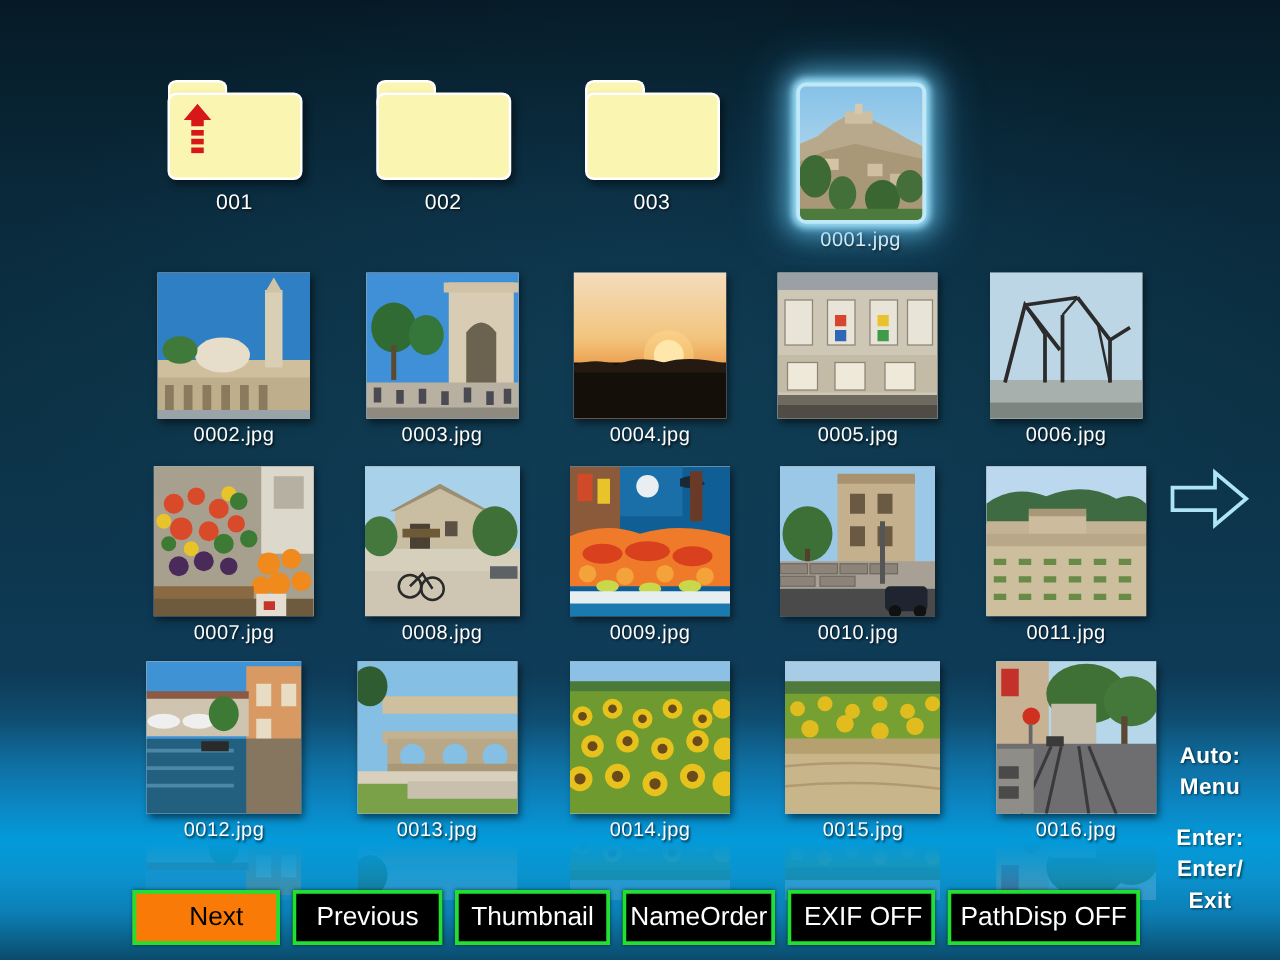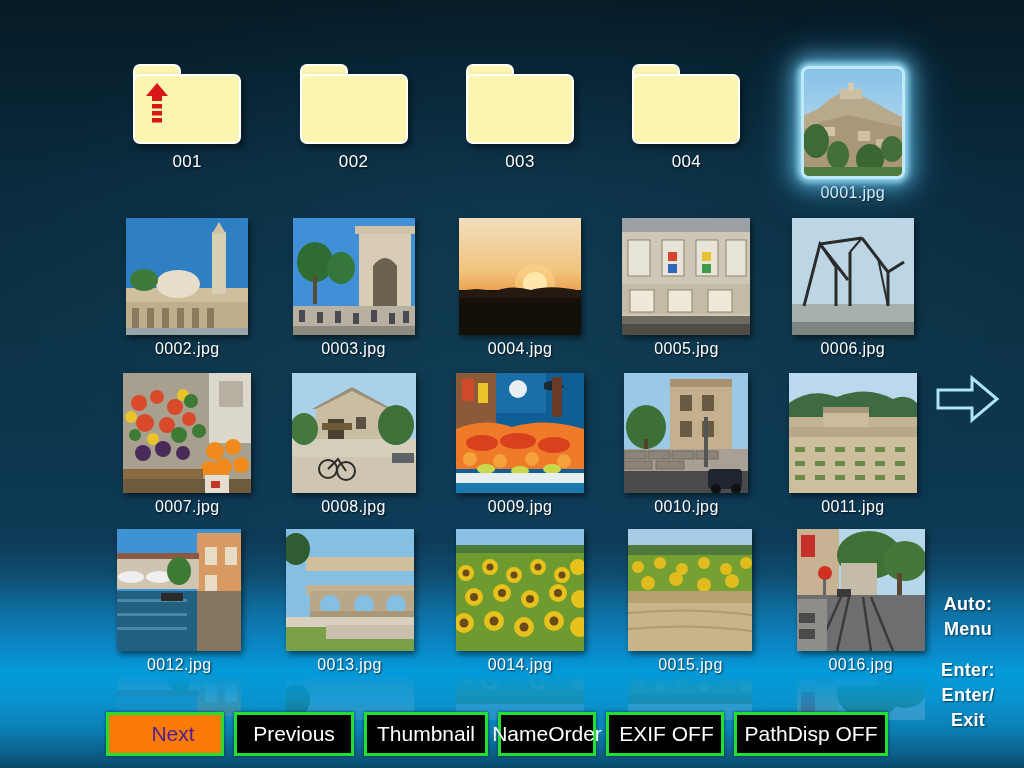--- a/index.html
+++ b/index.html
@@ -196,27 +196,27 @@
     font-size: 21px;
     display: flex;
     align-items: center;
     justify-content: center;
     padding: 0 12px;
     white-space: nowrap;
     box-shadow: 0 0 3px rgba(0,0,0,0.6);
   }
   .btn.active {
     background: #f97a06;
-    color: #4c1d95;
+    color: #000000;
     padding-left: 28px;
   }
   .btn.w1 { width: 118px; }
   .btn.w2 { width: 120px; }
   .btn.w3 { width: 124px; }
-  .btn.w4 { width: 98px; }
+  .btn.w4 { width: 122px; }
   .btn.w5 { width: 118px; padding-left: 15px; }
   .btn.w6 { width: 154px; }
 </style>
 </head>
 <body>
 
 <div id="screen">
 
   <div class="folder-row">
 
@@ -243,27 +243,20 @@
     </div>
 
     <div class="cell">
       <div class="folder">
         <div class="tab"></div>
         <div class="body"></div>
       </div>
       <div class="folder-label">003</div>
     </div>
 
-    <div class="cell">
-      <div class="folder">
-        <div class="tab"></div>
-        <div class="body"></div>
-      </div>
-      <div class="folder-label">004</div>
-    </div>
 
     <div class="cell selected" style="justify-content:flex-end;">
       <div class="thumb-frame" style="width:98px;height:110px;margin-top:14px;">
         <svg class="art" viewBox="0 0 98 110" preserveAspectRatio="none">
           <defs>
             <linearGradient id="skyA" x1="0" y1="0" x2="0" y2="1">
               <stop offset="0%" stop-color="#86c2e8"></stop>
                 <stop offset="100%" stop-color="#cfe4ef"></stop>
             </linearGradient>
           </defs>
@@ -279,21 +272,21 @@
           <ellipse cx="34" cy="86" rx="11" ry="14" fill="#436f38"></ellipse>
           <ellipse cx="66" cy="90" rx="14" ry="15" fill="#3a6632"></ellipse>
           <ellipse cx="88" cy="80" rx="11" ry="13" fill="#456f3a"></ellipse>
           <rect x="0" y="98" width="98" height="12" fill="#4d7a3d"></rect>
         </svg>
       </div>
       <div class="thumb-label">0001.jpg</div>
     </div>
   </div>
 
-  <div class="thumb-row" style="top:210px;height:148px;">
+  <div class="thumb-row" style="top:210px;height:148px;justify-content:center;">
 
     <div class="thumb-cell">
       <div class="thumb-frame" style="width:122px;height:117px;">
         <svg class="art" viewBox="0 0 122 117" preserveAspectRatio="none">
           <rect width="122" height="117" fill="#2f7fc4"></rect>
           <rect y="70" width="122" height="47" fill="#cfbf9c"></rect>
           <ellipse cx="52" cy="66" rx="22" ry="14" fill="#e6ddcb"></ellipse>
           <rect x="86" y="14" width="14" height="62" fill="#d9cfb4"></rect>
           <polygon points="93,4 100,16 86,16" fill="#cfc4a6"></polygon>
           <rect y="84" width="122" height="26" fill="#bfae8c"></rect>

